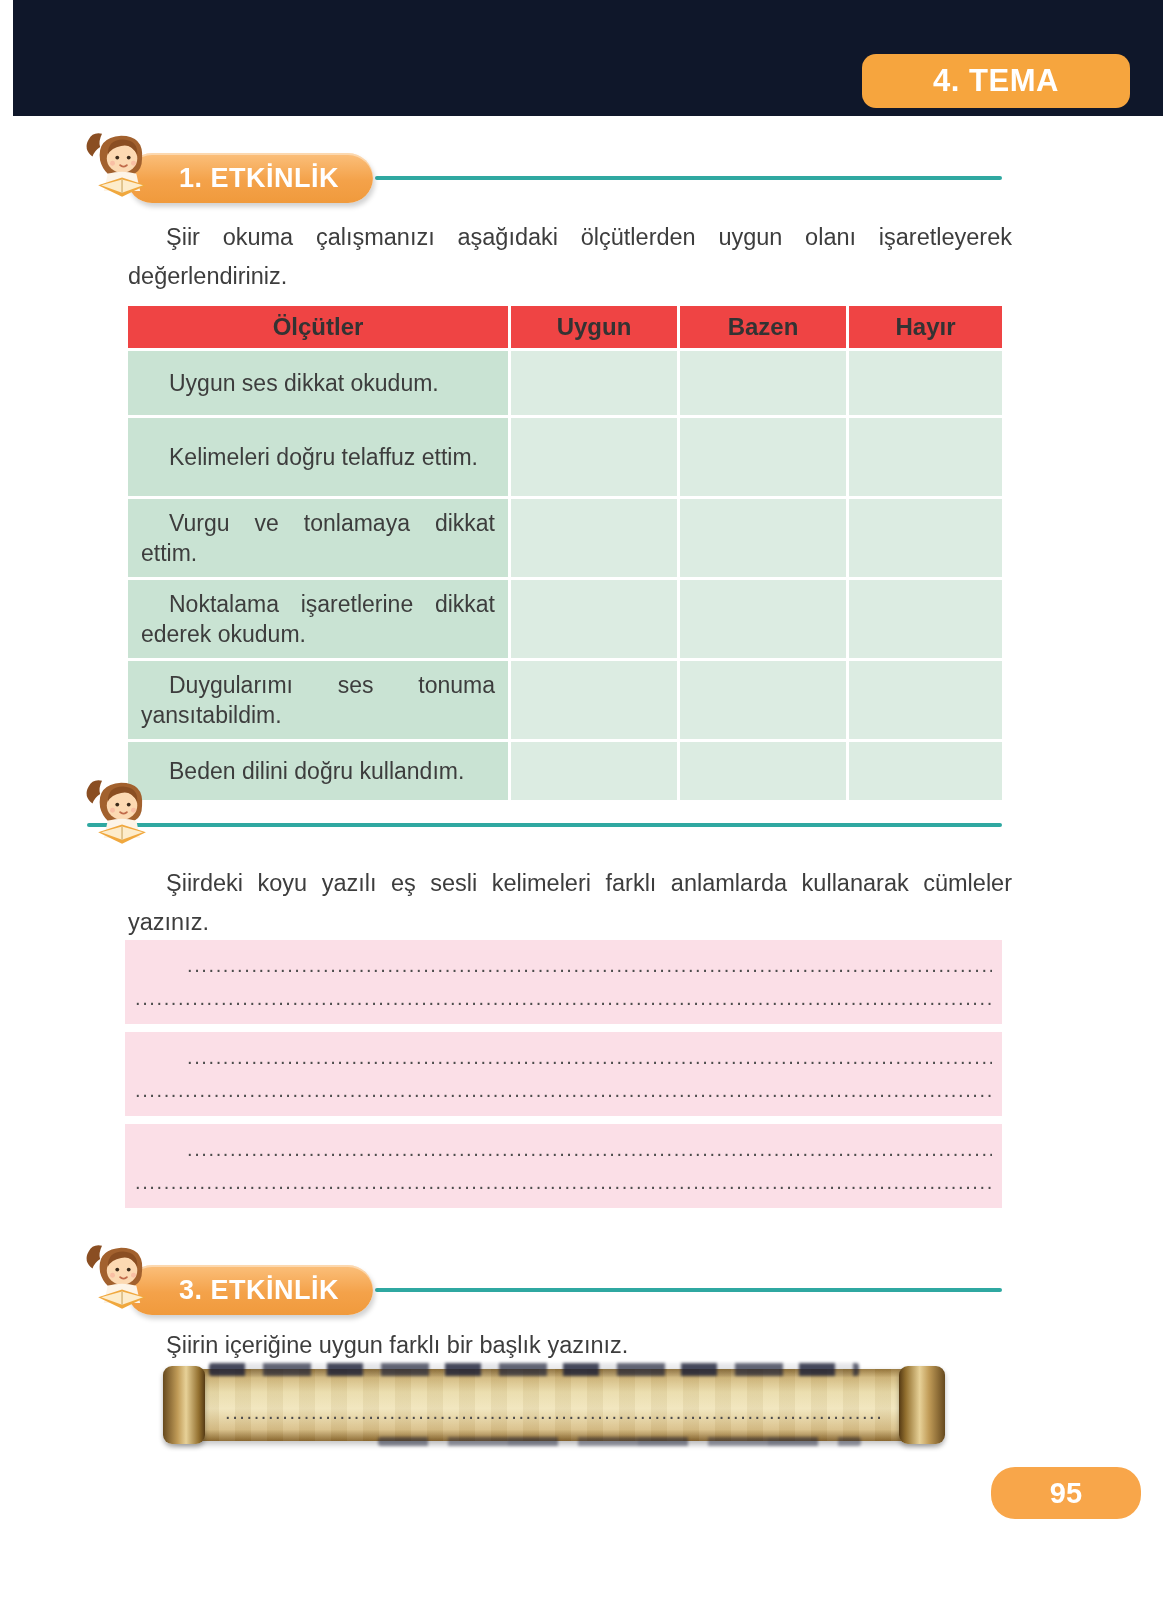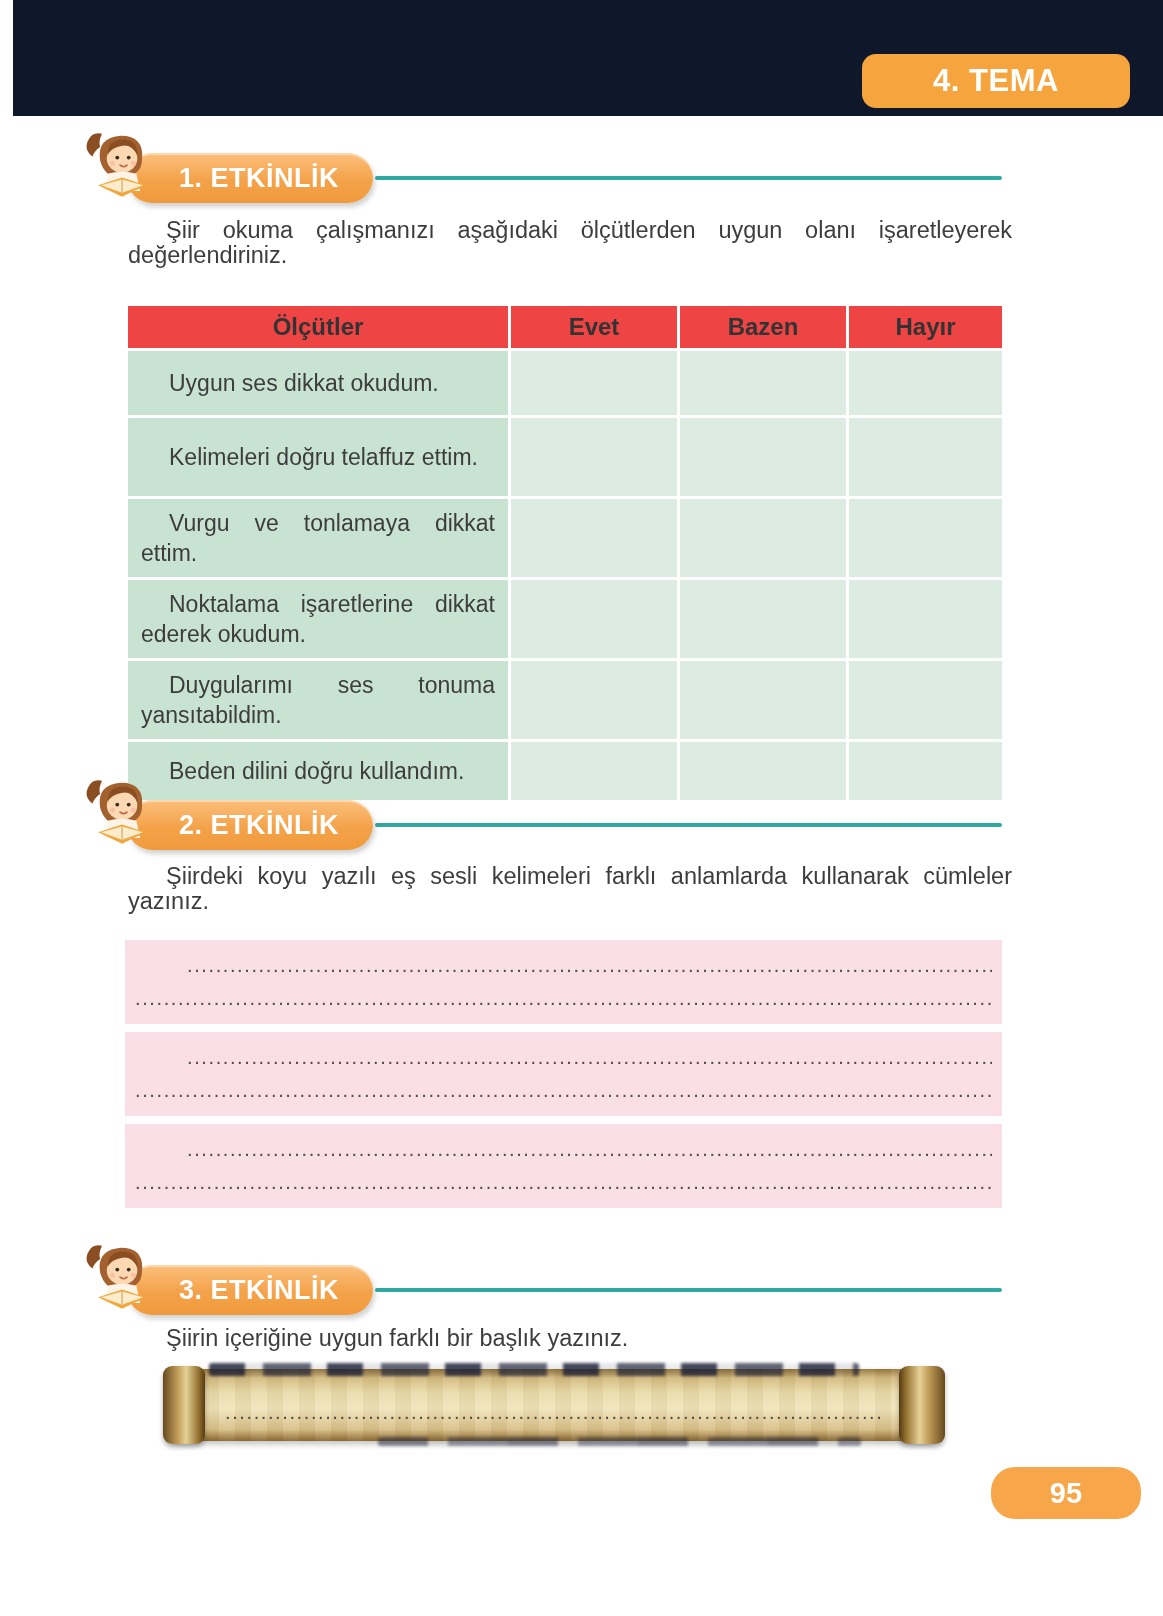--- a/index.html
+++ b/index.html
@@ -17,21 +17,21 @@
   .hdr1{top:146px;} .hdr2{top:793px;} .hdr3{top:1258px;}
   .girl-icon{position:absolute;left:-6px;top:-18px;width:88px;height:82px;z-index:2;display:block;}
   .act-pill{position:relative;margin-left:42px;height:50px;min-width:242px;box-sizing:border-box;
       border-radius:27px;background:linear-gradient(180deg,#fbc07c 0%,#f4a24a 55%,#f09a3c 100%);
       display:flex;align-items:center;padding:0 34px 0 52px;color:#ffffff;font-size:27px;font-weight:bold;
       letter-spacing:.5px;z-index:1;
       box-shadow:2px 4px 5px rgba(0,0,0,.18), inset 0 2px 0 rgba(255,255,255,.4);}
   .act-rule{flex:1;height:4px;background:#2fa8a1;border-radius:2px;margin-left:2px;}
 
   
-  .instruction{position:absolute;left:128px;width:884px;margin:0;font-size:23.5px;line-height:25px;
+  .instruction{position:absolute;left:128px;width:884px;margin:0;font-size:23.5px;line-height:39px;
       text-align:justify;text-indent:38px;color:#3d3d3d;}
   .p1{top:218px;} .p2{top:864px;} .p3{top:1326px;text-align:left;}
 
   
   .criteria-table{position:absolute;top:303px;left:125px;width:880px;
       border-collapse:separate;border-spacing:3px;table-layout:fixed;}
   .criteria-table th{background:#ef4444;font-size:24px;font-weight:bold;color:#333333;
       height:42px;text-align:center;padding:0;}
   .criteria-table td.criteria{background:#c9e3d3;font-size:23px;line-height:30px;text-align:justify;
       padding:6px 13px;text-indent:28px;vertical-align:middle;color:#3d3d3d;}
@@ -107,21 +107,21 @@
   <table class="criteria-table">
     <colgroup>
         <col style="width:380px">
         <col style="width:166px">
         <col style="width:166px">
         <col style="width:153px">
       </colgroup>
     <thead>
       <tr>
         <th>Ölçütler</th>
-        <th>Evet</th>
+        <th>Uygun</th>
         <th>Bazen</th>
         <th>Hayır</th>
       </tr>
     </thead>
     <tbody>
       <tr class="rh-1">
         <td class="criteria">Uygun ses dikkat okudum.</td>
         <td class="answer"></td>
         <td class="answer"></td>
         <td class="answer"></td>
@@ -170,23 +170,20 @@
           <circle cx="52" cy="31" r="2" fill="#3b2b1b"></circle>
         <path d="M43 39 Q46 42 50 39" stroke="#c06a4a" stroke-width="2" fill="none" stroke-linecap="round"></path>
         <circle cx="35" cy="37" r="2.6" fill="#f7b8a0" opacity=".8"></circle>
           <circle cx="57" cy="37" r="2.6" fill="#f7b8a0" opacity=".8"></circle>
         <path d="M30 48 Q45 44 60 48 L64 66 L26 66Z" fill="#fdf4e7"></path>
         <path d="M20 60 L45 52 L70 60 L45 72Z" fill="#f0a83e"></path>
         <path d="M23 60 L45 54 L67 60 L45 68Z" fill="#fdeccb"></path>
         <path d="M45 54 L45 68" stroke="#d8b97e" stroke-width="1.6"></path>
       </svg>
     </span>
-    <div class="act-pill">
-      <span>2. ETKİNLİK</span>
-    </div>
     <div class="act-rule"></div>
   </div>
 
   <p class="instruction p2">Şiirdeki koyu yazılı eş sesli kelimeleri farklı anlamlarda kullanarak cümleler yazınız.</p>
 
   <div class="answers">
     <div class="answer-block">
       <div class="dots indent">........................................................................................................................................................................................................</div>
       <div class="dots">........................................................................................................................................................................................................</div>
     </div>

